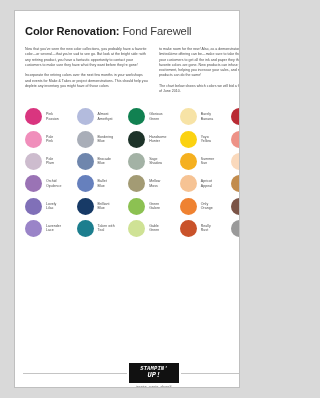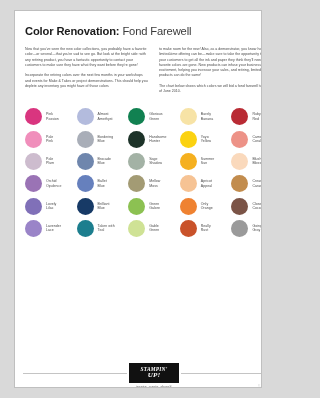--- a/index.html
+++ b/index.html
@@ -11,21 +11,21 @@
     width: 308px;
     height: 398px;
     overflow: hidden;
     font-family: "Liberation Sans", sans-serif;
     -webkit-font-smoothing: antialiased;
   }
   #page {
     position: absolute;
     left: 14px;
     top: 10px;
-    width: 248px;
+    width: 226px;
     height: 378px;
     background: #ffffff;
     border: 1px solid #bfbfbf;
     box-sizing: border-box;
     overflow: hidden;
   }
   .inner {
     position: absolute;
     left: 10px;
     top: 14px;
@@ -114,21 +114,21 @@
     transform: translateX(-50%);
     width: 50px;
     height: 20px;
     background: #111111;
     display: flex;
     align-items: center;
     justify-content: center;
   }
   .logotext {
     color: #ffffff;
-    font-family: Liberation Serif, serif;
+    font-family: Liberation Mono, monospace;
     font-weight: bold;
     font-size: 5.4px;
     line-height: 5.6px;
     text-align: center;
     font-style: italic;
     letter-spacing: 0.2px;
   }
   .logotext .l2 { font-size: 7px; display: block; }
   .tagline {
     position: absolute;

